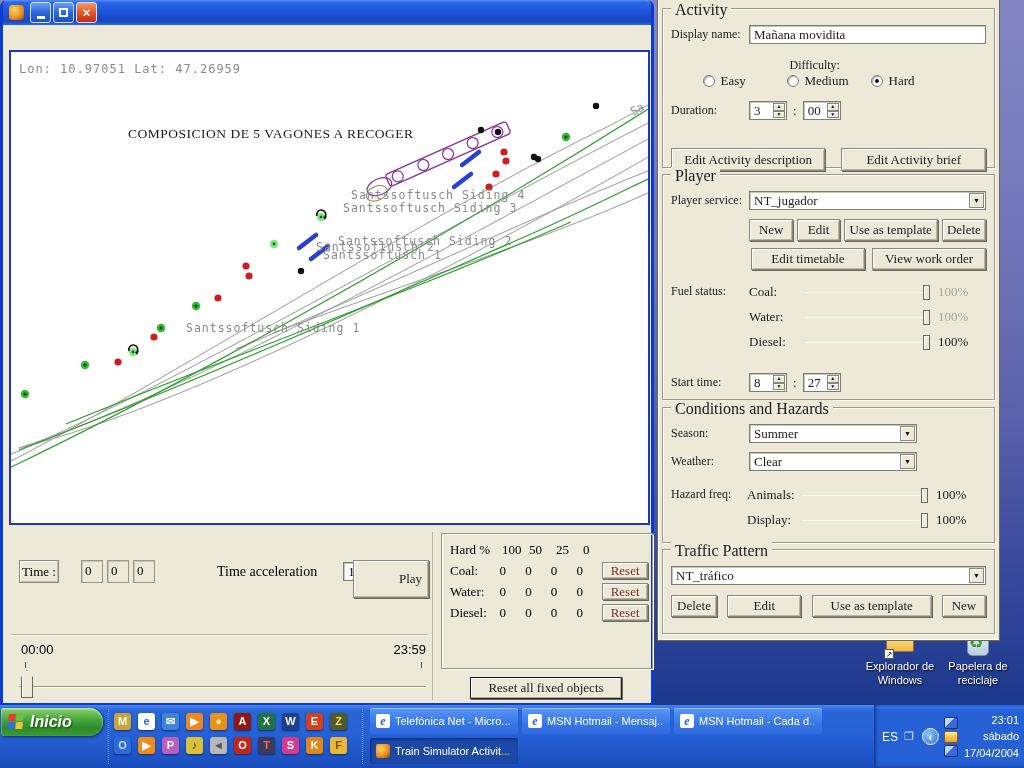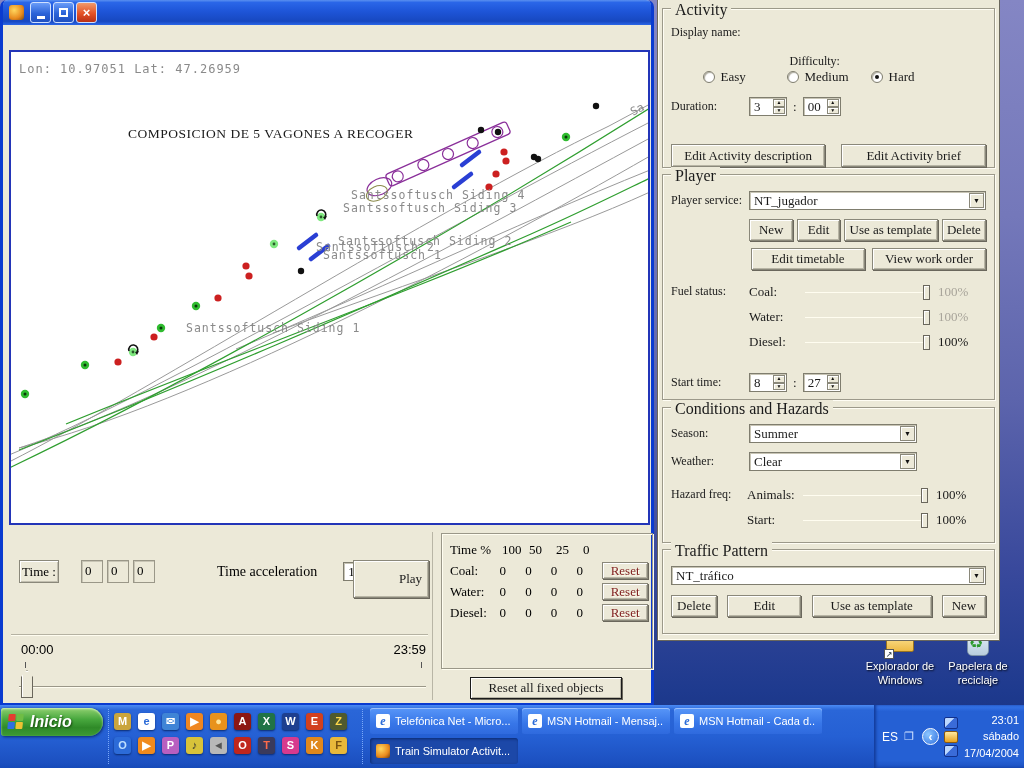--- a/index.html
+++ b/index.html
@@ -301,21 +301,21 @@
         <div id="timeline-track"></div>
         <div id="timeline-thumb"></div>
       </div>
     </div>
 
     <div id="stats-panel">
       <div id="stats-box">
         <div id="stats-simple"></div>
         <div id="stats-fuel">
             <div class="fuel-grid-row">
-              <span class="fuel-grid-label">Time %</span>
+              <span class="fuel-grid-label">Hard %</span>
               <span class="fuel-col">100</span>
               <span class="fuel-col">50</span>
               <span class="fuel-col">25</span>
               <span class="fuel-col">0</span>
             </div>
             <div class="fuel-grid-row">
               <span class="fuel-grid-label">Coal:</span>
               <span class="fuel-col">0</span>
               <span class="fuel-col">0</span>
               <span class="fuel-col">0</span>
@@ -343,20 +343,21 @@
       <button id="reset-all-button" class="btn">Reset all fixed objects</button>
     </div>
   </div>
 
   <div id="right-panel">
 
     <div class="groupbox" id="activity-group">
       <span class="legend">Activity</span>
       <div class="ctl-row">
         <span class="lab-col">Display name:</span>
+        <div class="field" style="flex:1;">Mañana movidita</div>
       </div>
       <div class="ctl-row" style="margin-top:14px;flex-direction:column;">
         <span class="lab-col">Difficulty:</span>
         <div id="difficulty-options">
             <label class="radio-wrap">
               <span class="radio"></span>
               <span class="radio-label">Easy</span>
             </label>
             <label class="radio-wrap">
               <span class="radio"></span>
@@ -481,21 +482,21 @@
         <div class="rows" id="hazard-rows">
             <div class="ctl-row">
               <span class="sub-label">Animals:</span>
               <span class="slider">
                 <span class="slider-track"></span>
                 <span class="slider-thumb"></span>
               </span>
               <span class="pct">100%</span>
             </div>
             <div class="ctl-row">
-              <span class="sub-label">Start:</span>
+              <span class="sub-label">Display:</span>
               <span class="slider">
                 <span class="slider-track"></span>
                 <span class="slider-thumb"></span>
               </span>
               <span class="pct">100%</span>
             </div>
           </div>
       </div>
     </div>
 

